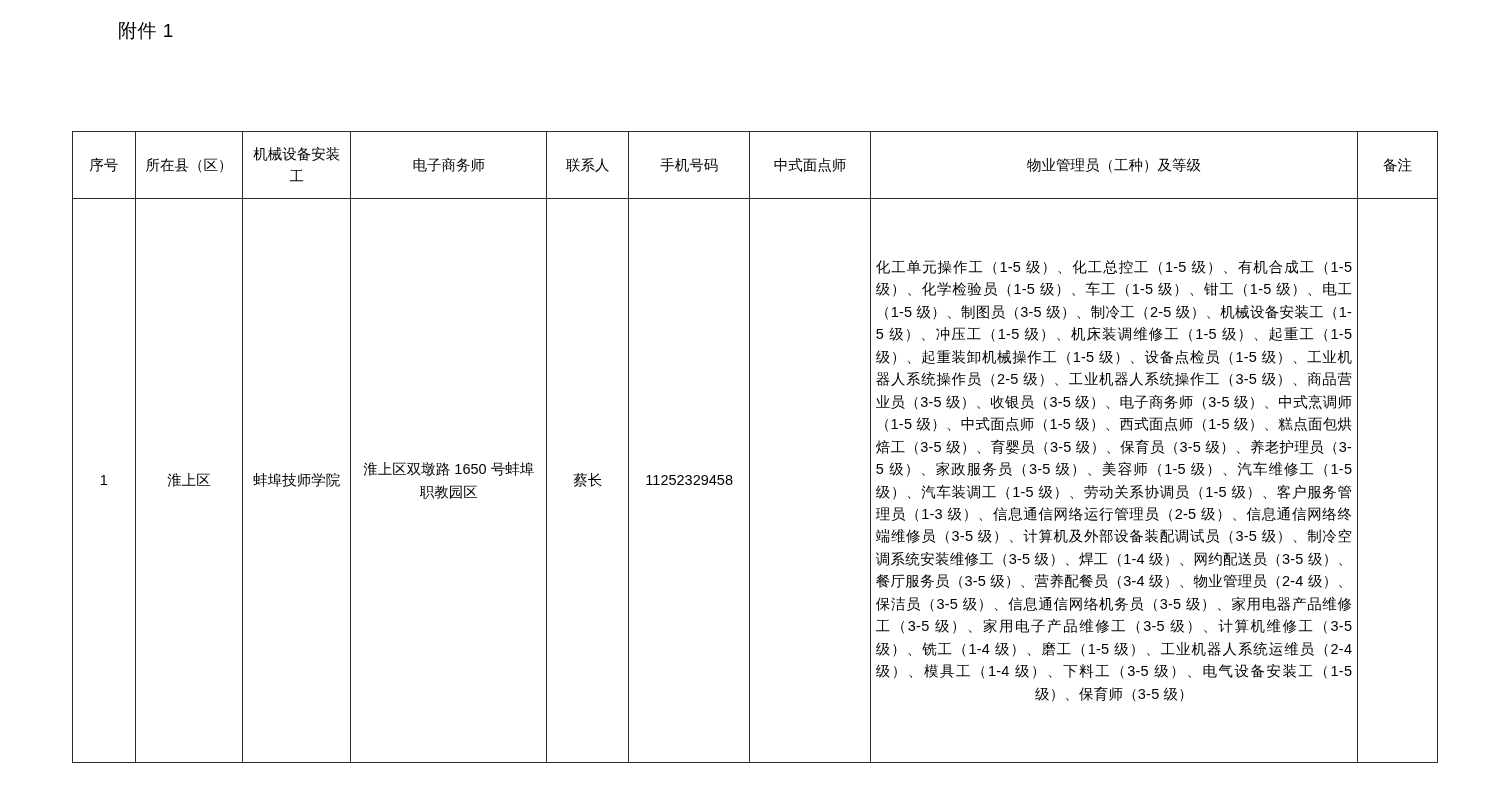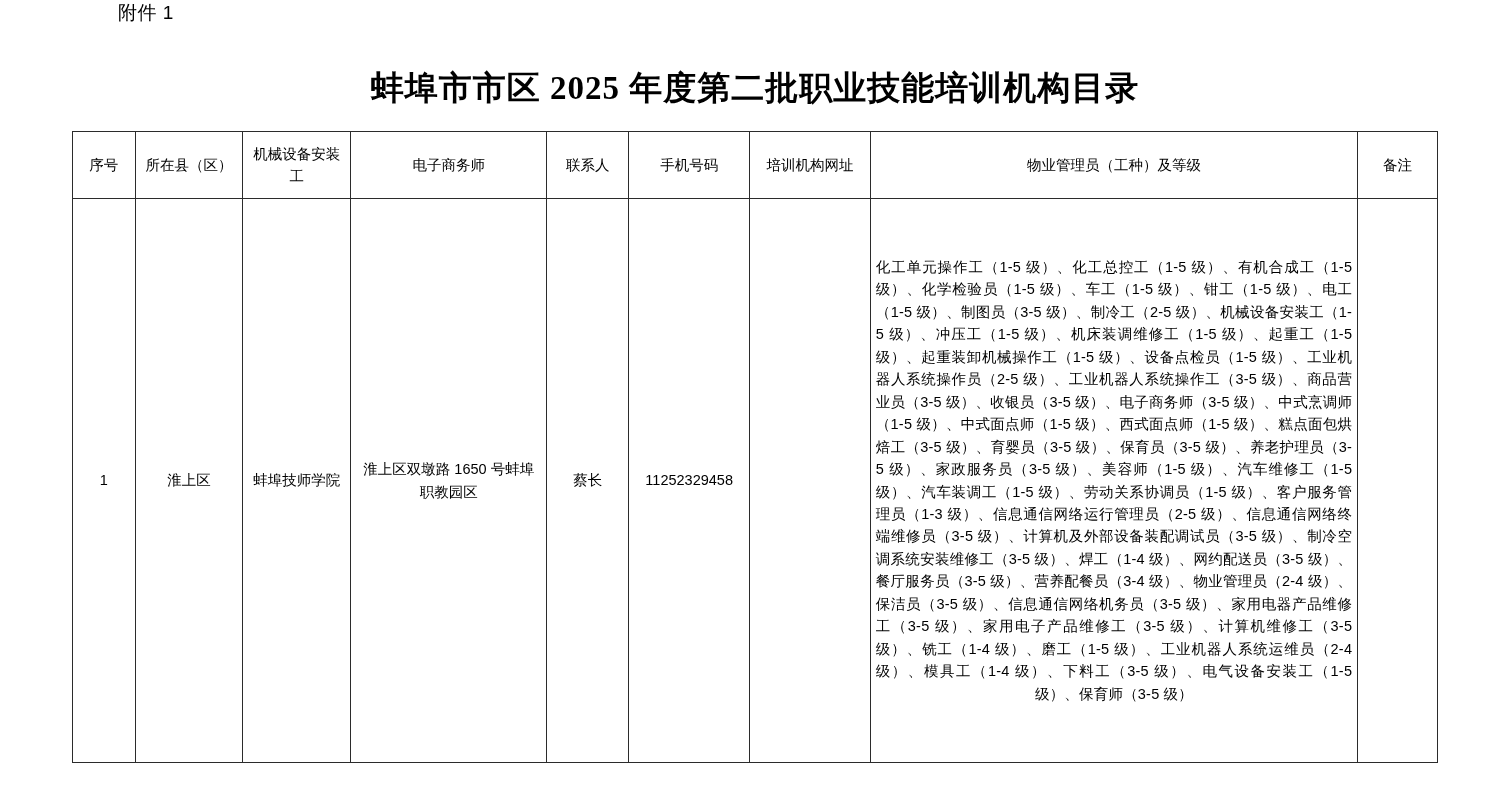--- a/index.html
+++ b/index.html
@@ -16,21 +16,21 @@
   }
   .page {
     position: relative;
     width: 1510px;
     height: 785px;
     box-sizing: border-box;
   }
   .attachment-label {
     position: absolute;
     left: 118px;
-    top: 0;
+    top: 18px;
     font-family: "Liberation Sans", sans-serif;
     font-size: 19px;
     letter-spacing: 0.5px;
     color: #000;
   }
   .doc-title {
     position: absolute;
     left: 0;
     right: 0;
     top: 66px;
@@ -89,21 +89,20 @@
   }
   td.body-cell { height: 555px; }
 </style>
 </head>
 <body>
 
 <div class="page">
 
   <div class="attachment-label">附件 1</div>
 
-  <div class="doc-title">蚌埠市市区 2025 年度第二批职业技能培训机构目录</div>
 
   <div class="table-wrap">
     <table class="catalog">
       <colgroup>
         <col class="col-no">
         <col class="col-county">
         <col class="col-inst">
         <col class="col-addr">
         <col class="col-contact">
         <col class="col-phone">
@@ -112,21 +111,21 @@
         <col class="col-remark">
       </colgroup>
       <thead>
         <tr>
           <th>序号</th>
           <th>所在县（区）</th>
           <th>机械设备安装工</th>
           <th>电子商务师</th>
           <th>联系人</th>
           <th>手机号码</th>
-          <th>培训机构网址</th>
+          <th>中式面点师</th>
           <th>物业管理员（工种）及等级</th>
           <th>备注</th>
         </tr>
       </thead>
       <tbody>
         <tr>
           <td class="center body-cell">1</td>
           <td class="center body-cell">淮上区</td>
           <td class="center body-cell">蚌埠技师学院</td>
           <td class="center body-cell">淮上区双墩路 1650 号蚌埠职教园区</td>

